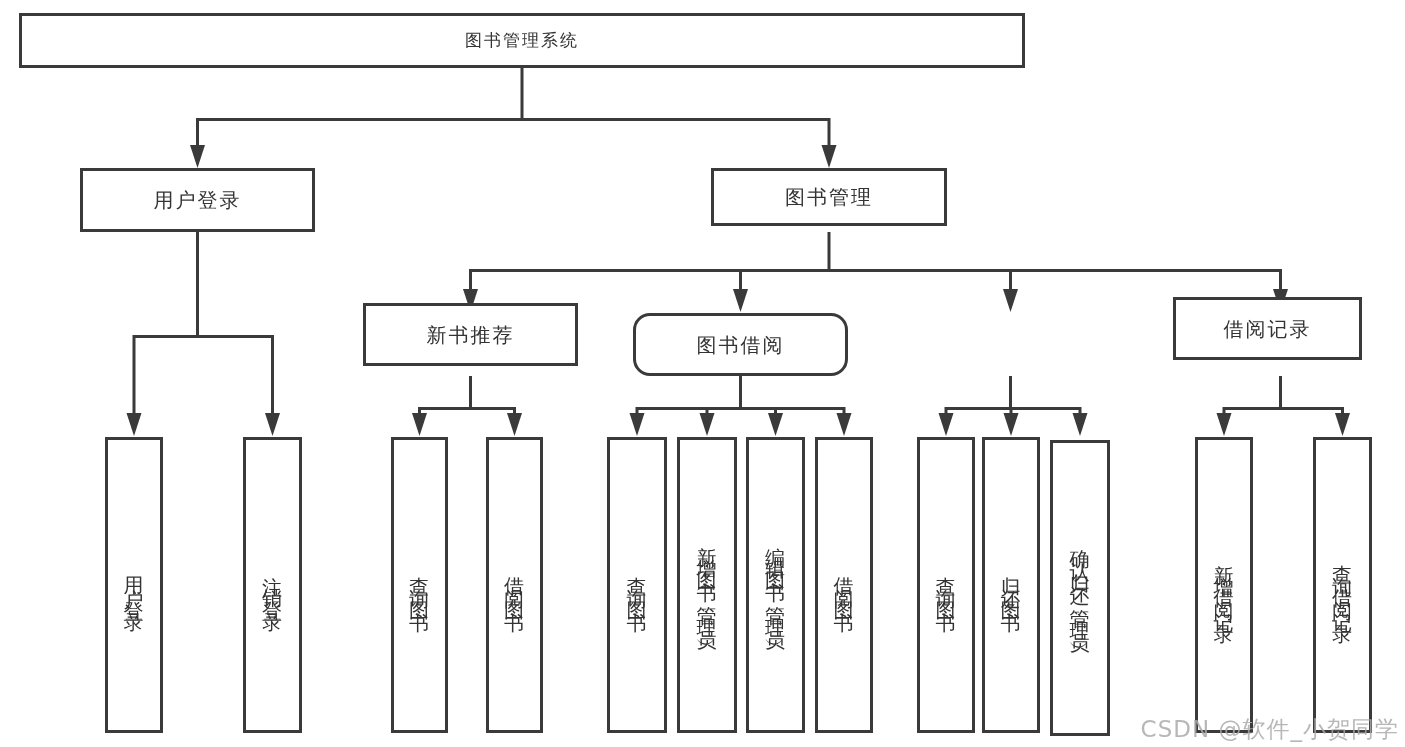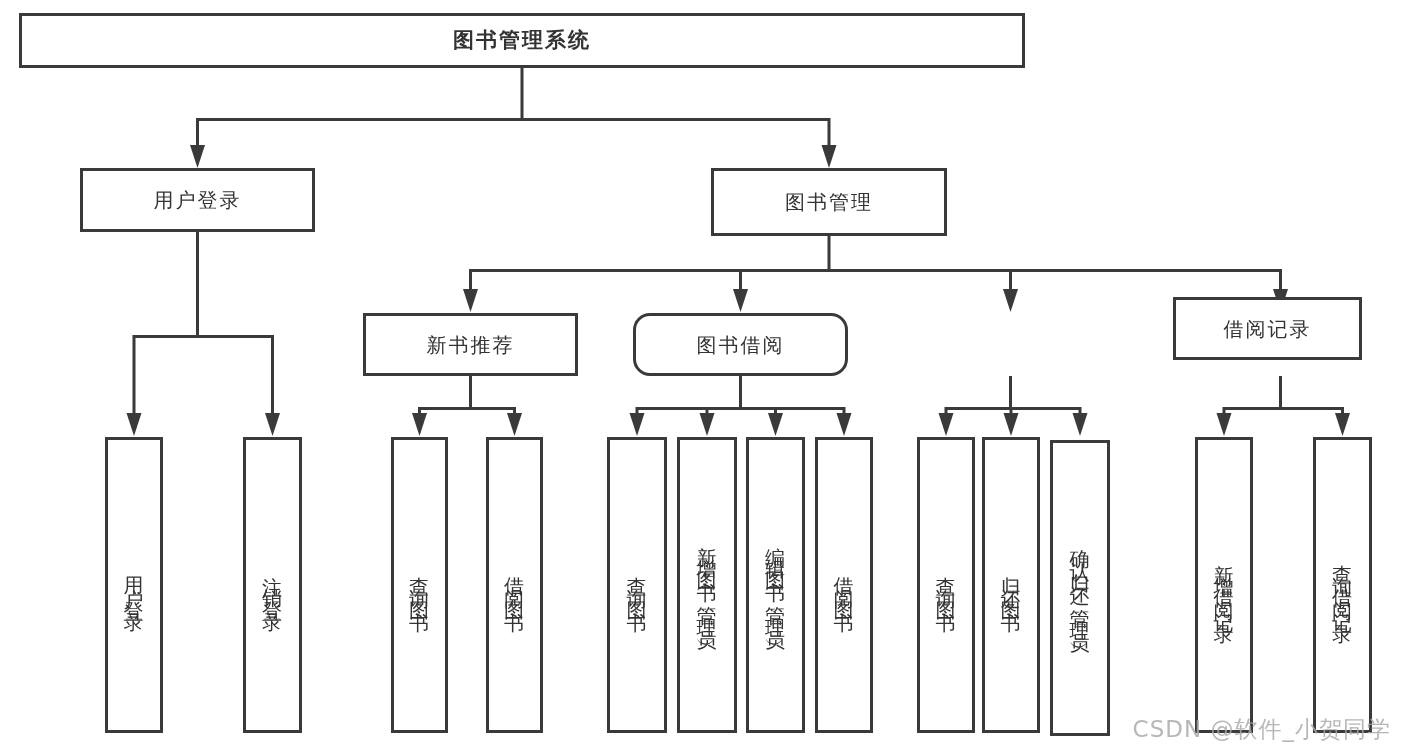--- a/index.html
+++ b/index.html
@@ -16,30 +16,30 @@
     box-sizing:border-box;
     background:#ffffff;
     border:3px solid #3a3a3a;
     display:flex;
     align-items:center;
     justify-content:center;
     color:#333333;
     line-height:1;
   }
   .h{font-size:20px;letter-spacing:2px;}
-  .root{font-size:21px;letter-spacing:2px;font-weight:bold;}
+  .root{font-size:17px;letter-spacing:2px;}
   .v{
     writing-mode:vertical-rl;
     text-orientation:mixed;
     font-size:20px;
     letter-spacing:12px;
   }
   .watermark{
     position:absolute;
-    right:14px;
+    right:6px;
     top:714px;
     font-size:23px;
     letter-spacing:1px;
     color:rgba(170,170,170,0.85);
     z-index:5;
     white-space:nowrap;
   }
 </style>
 </head>
 <body>
@@ -75,23 +75,23 @@
       <polygon points="1003.5,413 1018.5,413 1011,436"></polygon>
       <polygon points="1072.5,413 1087.5,413 1080,436"></polygon>
       <polygon points="1216.5,413 1231.5,413 1224,436"></polygon>
       <polygon points="1335,413 1350,413 1342.5,436"></polygon>
     </g>
   </svg>
 
   <div class="box h root" style="left:19px;top:13px;width:1006px;height:55px;">图书管理系统</div>
 
   <div class="box h" style="left:80px;top:168px;width:235px;height:64px;">用户登录</div>
-  <div class="box h" style="left:711px;top:168px;width:236px;height:68px;">图书管理</div>
+  <div class="box h" style="left:711px;top:168px;width:236px;height:58px;">图书管理</div>
 
-  <div class="box h" style="left:363px;top:313px;width:215px;height:63px;">新书推荐</div>
+  <div class="box h" style="left:363px;top:303px;width:215px;height:63px;">新书推荐</div>
   <div class="box h" style="left:633px;top:313px;width:215px;height:63px;border-radius:17px;">图书借阅</div>
   <div class="box h" style="left:1173px;top:297px;width:189px;height:63px;">借阅记录</div>
 
   <div class="box v" style="left:105px;top:437px;width:58px;height:296px;">用户登录</div>
   <div class="box v" style="left:243px;top:437px;width:59px;height:296px;">注销登录</div>
 
   <div class="box v" style="left:391px;top:437px;width:57px;height:296px;">查询图书</div>
   <div class="box v" style="left:486px;top:437px;width:57px;height:296px;">借阅图书</div>
 
   <div class="box v" style="left:607px;top:437px;width:60px;height:296px;">查询图书</div>

